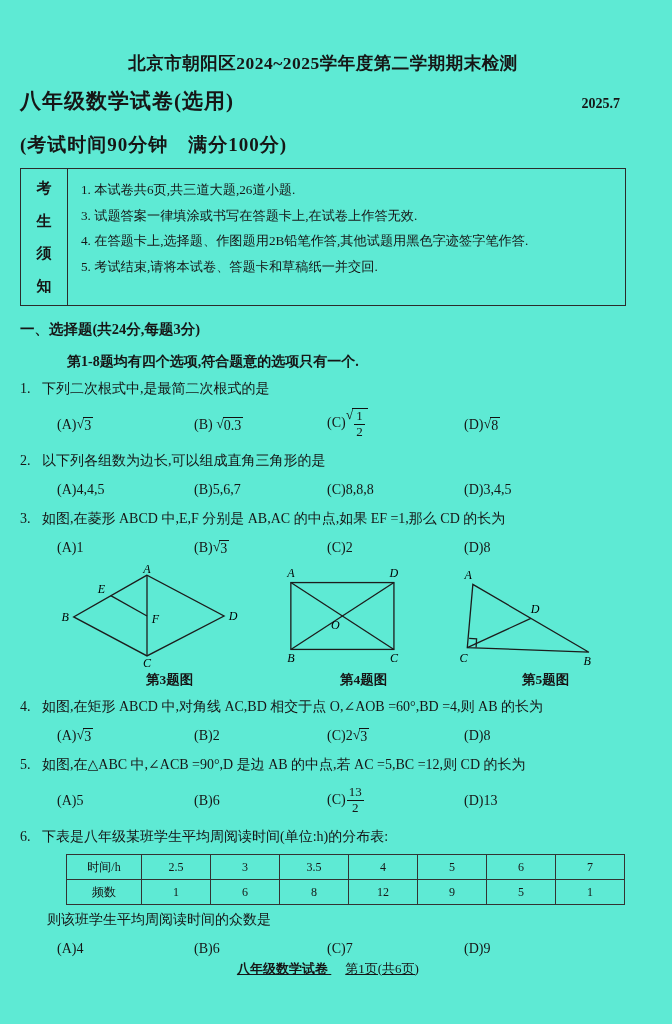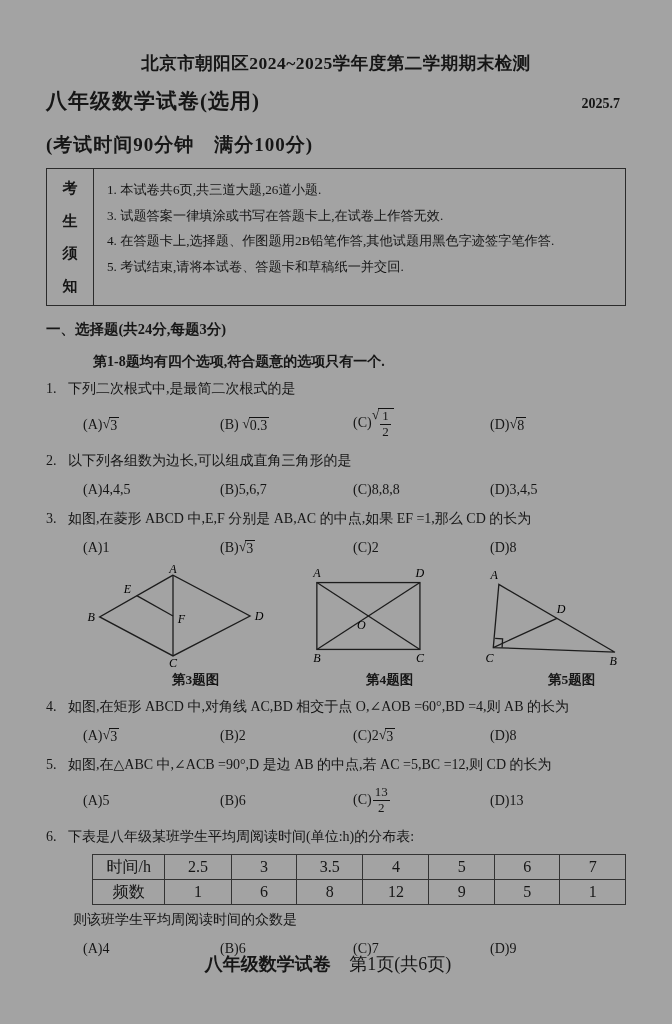--- a/index.html
+++ b/index.html
@@ -1,19 +1,19 @@
 <!DOCTYPE html>
 <html><head>
 <meta charset="utf-8">
 <style>
   html,body{margin:0;padding:0;background:#e8e8e8;}
   .page{
     width:672px;height:1024px;margin:0 auto;position:relative;
-    background:#a3a3a3;color:#161616;box-sizing:border-box;
-    padding:50px 46px 0 46px;
+    background:#5eead4;color:#161616;box-sizing:border-box;
+    padding:50px 46px 0 20px;
     font-family:"Liberation Serif","DejaVu Serif",serif;
     font-size:14px;line-height:1.5;overflow:hidden;
   }
   .h1{text-align:center;font-size:17.5px;font-weight:bold;letter-spacing:.5px;}
   .titlerow{position:relative;margin-top:10px;text-align:left;}
   .h2{font-size:21px;font-weight:bold;letter-spacing:1px;display:inline-block;}
   .date{position:absolute;right:6px;top:7px;font-size:14px;font-weight:bold;}
   .examinfo{text-align:left;font-size:19px;font-weight:bold;margin-top:13px;letter-spacing:1px;}
   .fields{display:flex;justify-content:space-between;margin-top:12px;font-size:14px;font-weight:bold;align-items:flex-end;}
   .fields .fld{display:flex;align-items:flex-end;}
@@ -45,26 +45,26 @@
   .frac .num{padding:0 2px;}
   .frac .den{border-top:1.2px solid #111;padding:0 2px;}
 
   .figrow{display:flex;align-items:flex-end;margin:4px 0 0 34px;gap:26px;}
   .figure{display:flex;flex-direction:column;align-items:center;}
   .figure svg{display:block;}
   .figcap{font-size:13.5px;font-weight:bold;margin-top:2px;margin-left:45px;}
   .figlabel{font-style:italic;font-size:13px;font-family:"Liberation Serif",serif;}
 
   table.dist{border-collapse:collapse;margin:7px 0 4px 46px;}
-  table.dist td{border:1.3px solid #333;text-align:center;font-size:16px;
+  table.dist td{border:1.3px solid #333;text-align:center;font-size:12px;
     height:24px;width:64px;padding:0 2px;}
   table.dist td.first{width:70px;}
   .post{margin-left:27px;margin-top:4px;}
 
-  .footer{position:absolute;left:0;right:16px;bottom:46px;text-align:center;font-size:18px;font-weight:bold;}
+  .footer{position:absolute;left:0;right:16px;bottom:46px;text-align:center;font-size:13px;font-weight:bold;text-decoration:underline;}
   .footer .pg{margin-left:14px;font-weight:normal;}
 </style>
 </head>
 <body>
 
 <div class="page">
 
   <div class="h1">北京市朝阳区2024~2025学年度第二学期期末检测</div>
 
   <div class="titlerow">

